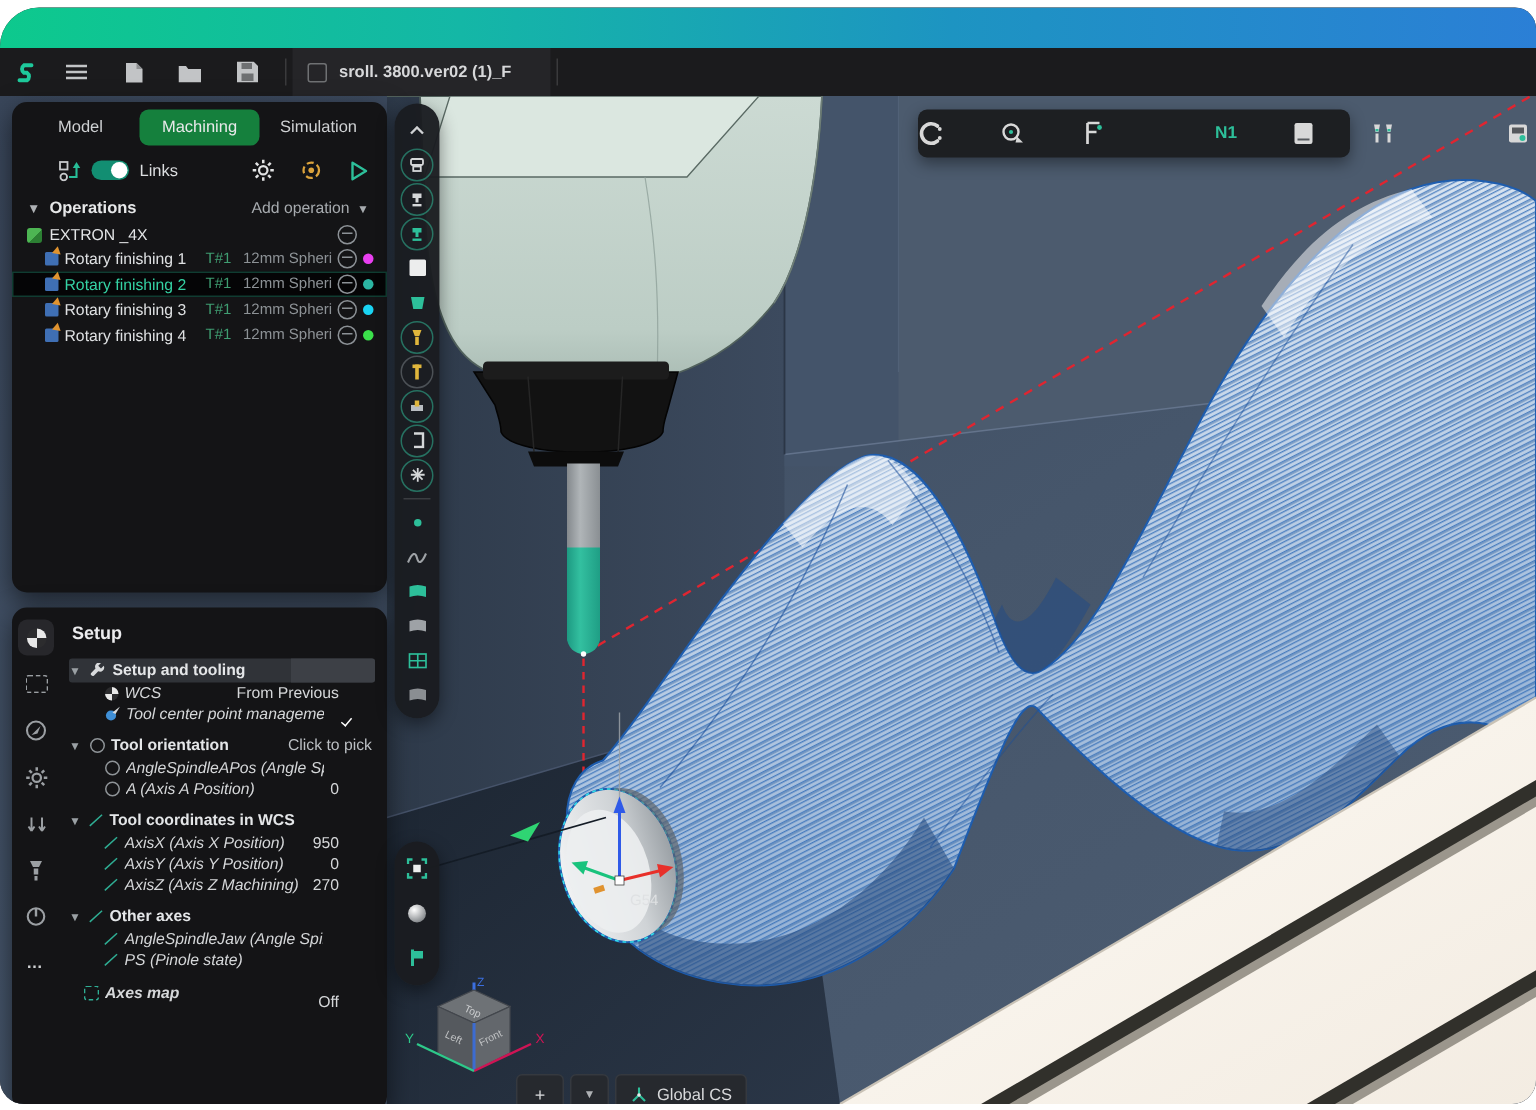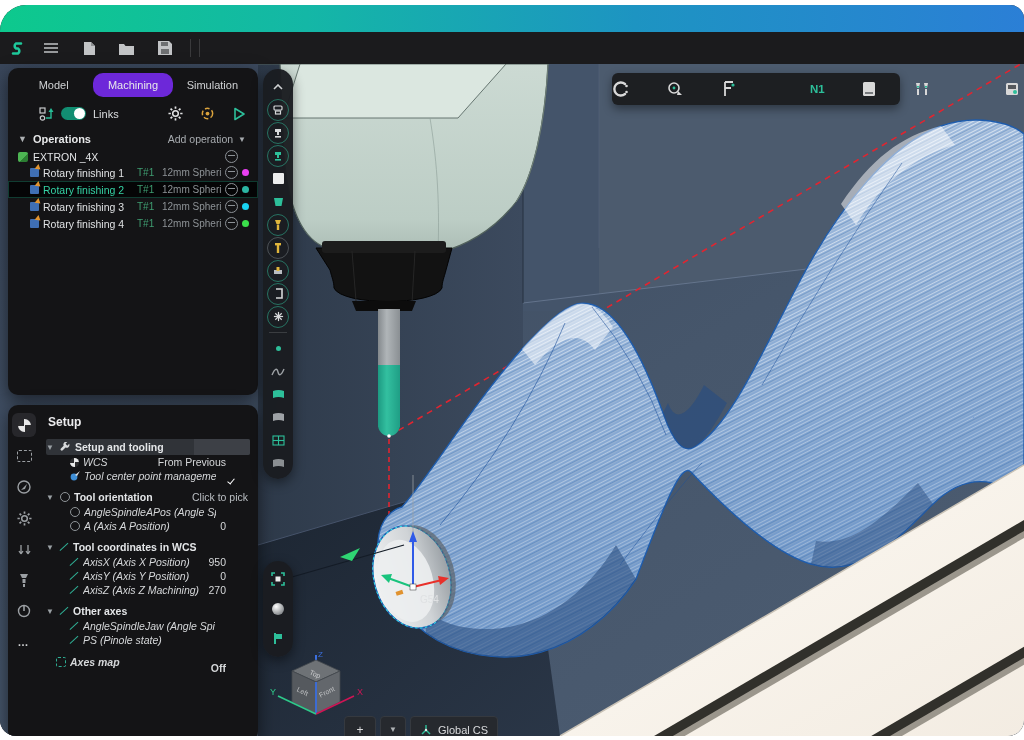--- a/index.html
+++ b/index.html
@@ -18,21 +18,21 @@
     font-size:11px;font-weight:bold;color:#d7d8da;}
   #filetab .sq{width:11px;height:11px;border:1px solid #6f7173;border-radius:2px;}
   
   #vp{position:absolute;left:0;top:59px;width:1024px;height:672px;}
   
   .panel{position:absolute;background:#141416;border-radius:10px;box-shadow:0 6px 18px rgba(0,0,0,.55);
     color:#dcdee0;font-size:11px;}
   #panel-top{left:8px;top:63px;width:250px;height:327px;}
   .ptabs{display:flex;padding:5px 6px 0 6px;}
   .ptab{flex:1;text-align:center;padding:6px 0;color:#cfd1d3;font-size:11px;border-radius:6px;cursor:pointer;}
-  .ptab.active{background:#6d28d9;color:#e8e9ea;border-radius:10px;}
+  .ptab.active{background:#15803d;color:#e8e9ea;}
   #links-row{display:flex;align-items:center;padding:9px 12px 6px 10px;gap:7px;margin-left:21px;}
   .toggle{width:25px;height:13px;border-radius:7px;background:#128e72;position:relative;}
   .toggle::after{content:"";position:absolute;right:1px;top:1px;width:11px;height:11px;border-radius:50%;background:#fff;}
   #links-row .spacer{flex:1;}
   #ops-header{display:flex;align-items:center;padding:6px 12px 4px 10px;}
   #ops-header .chev{color:#aeb1b4;margin-right:6px;font-size:9px;}
   #ops-header .t{font-weight:bold;color:#e7e8e9;}
   #ops-header .add{margin-left:auto;color:#a7abaf;font-size:10.5px;}
   #ops-header .add-chev{color:#a7abaf;font-size:8px;margin-left:5px;}
   .grp-row{display:flex;align-items:center;height:15px;padding:0 8px 0 10px;gap:5px;}
@@ -129,20 +129,24 @@
           </svg>
     </div>
     <div class="tb-ic" style="margin-left:12px;">
       <svg width="14" height="14" viewBox="0 0 14 14">
             <path d="M0 0 h11 l3 3 v11 H0 z" fill="#c2c4c6"></path>
             <rect x="3" y="8" width="8" height="5" fill="#6e7072"></rect>
             <rect x="3" y="1" width="7" height="4" fill="#6e7072"></rect>
           </svg>
     </div>
     <div class="tb-div" style="margin-left:8px;"></div>
+    <div id="filetab">
+      <span class="sq"></span>
+      <span>sroll. 3800.ver02 (1)_F</span>
+    </div>
     <div class="tb-div"></div>
   </div>
 
   <svg id="vp" viewBox="0 59 1024 672">
     <defs>
       <linearGradient id="bgGrad" x1="0" y1="0" x2="1" y2="1">
         <stop offset="0" stop-color="#39465a"></stop>
             <stop offset="0.55" stop-color="#46566b"></stop>
             <stop offset="1" stop-color="#4d5d72"></stop>
       </linearGradient>
@@ -499,21 +503,21 @@
             <span class="lbl">AngleSpindleJaw (Angle Spir</span>
       </div>
       <div class="prow">
         <span class="ax-ic"></span>
             <span class="lbl">PS (Pinole state)</span>
       </div>
 
       <div class="prow" style="margin-top:8px;padding-left:10px;font-weight:bold;">
         <span class="map-ic"></span>
         <span class="lbl">Axes map</span>
-        <span class="val" style="font-weight:bold;margin-top:11px;">Off</span>
+        <span class="val" style="font-weight:normal;margin-top:11px;">Off</span>
       </div>
     </div>
   </div>
 
   <div class="vstrip" id="strip1">
     <div class="s-ic">
           <svg width="10" height="6" viewBox="0 0 10 6">
             <path d="M1 5 L5 1 L9 5" stroke="#cfd1d3" stroke-width="1.6" fill="none"></path>
           </svg>
         </div>

